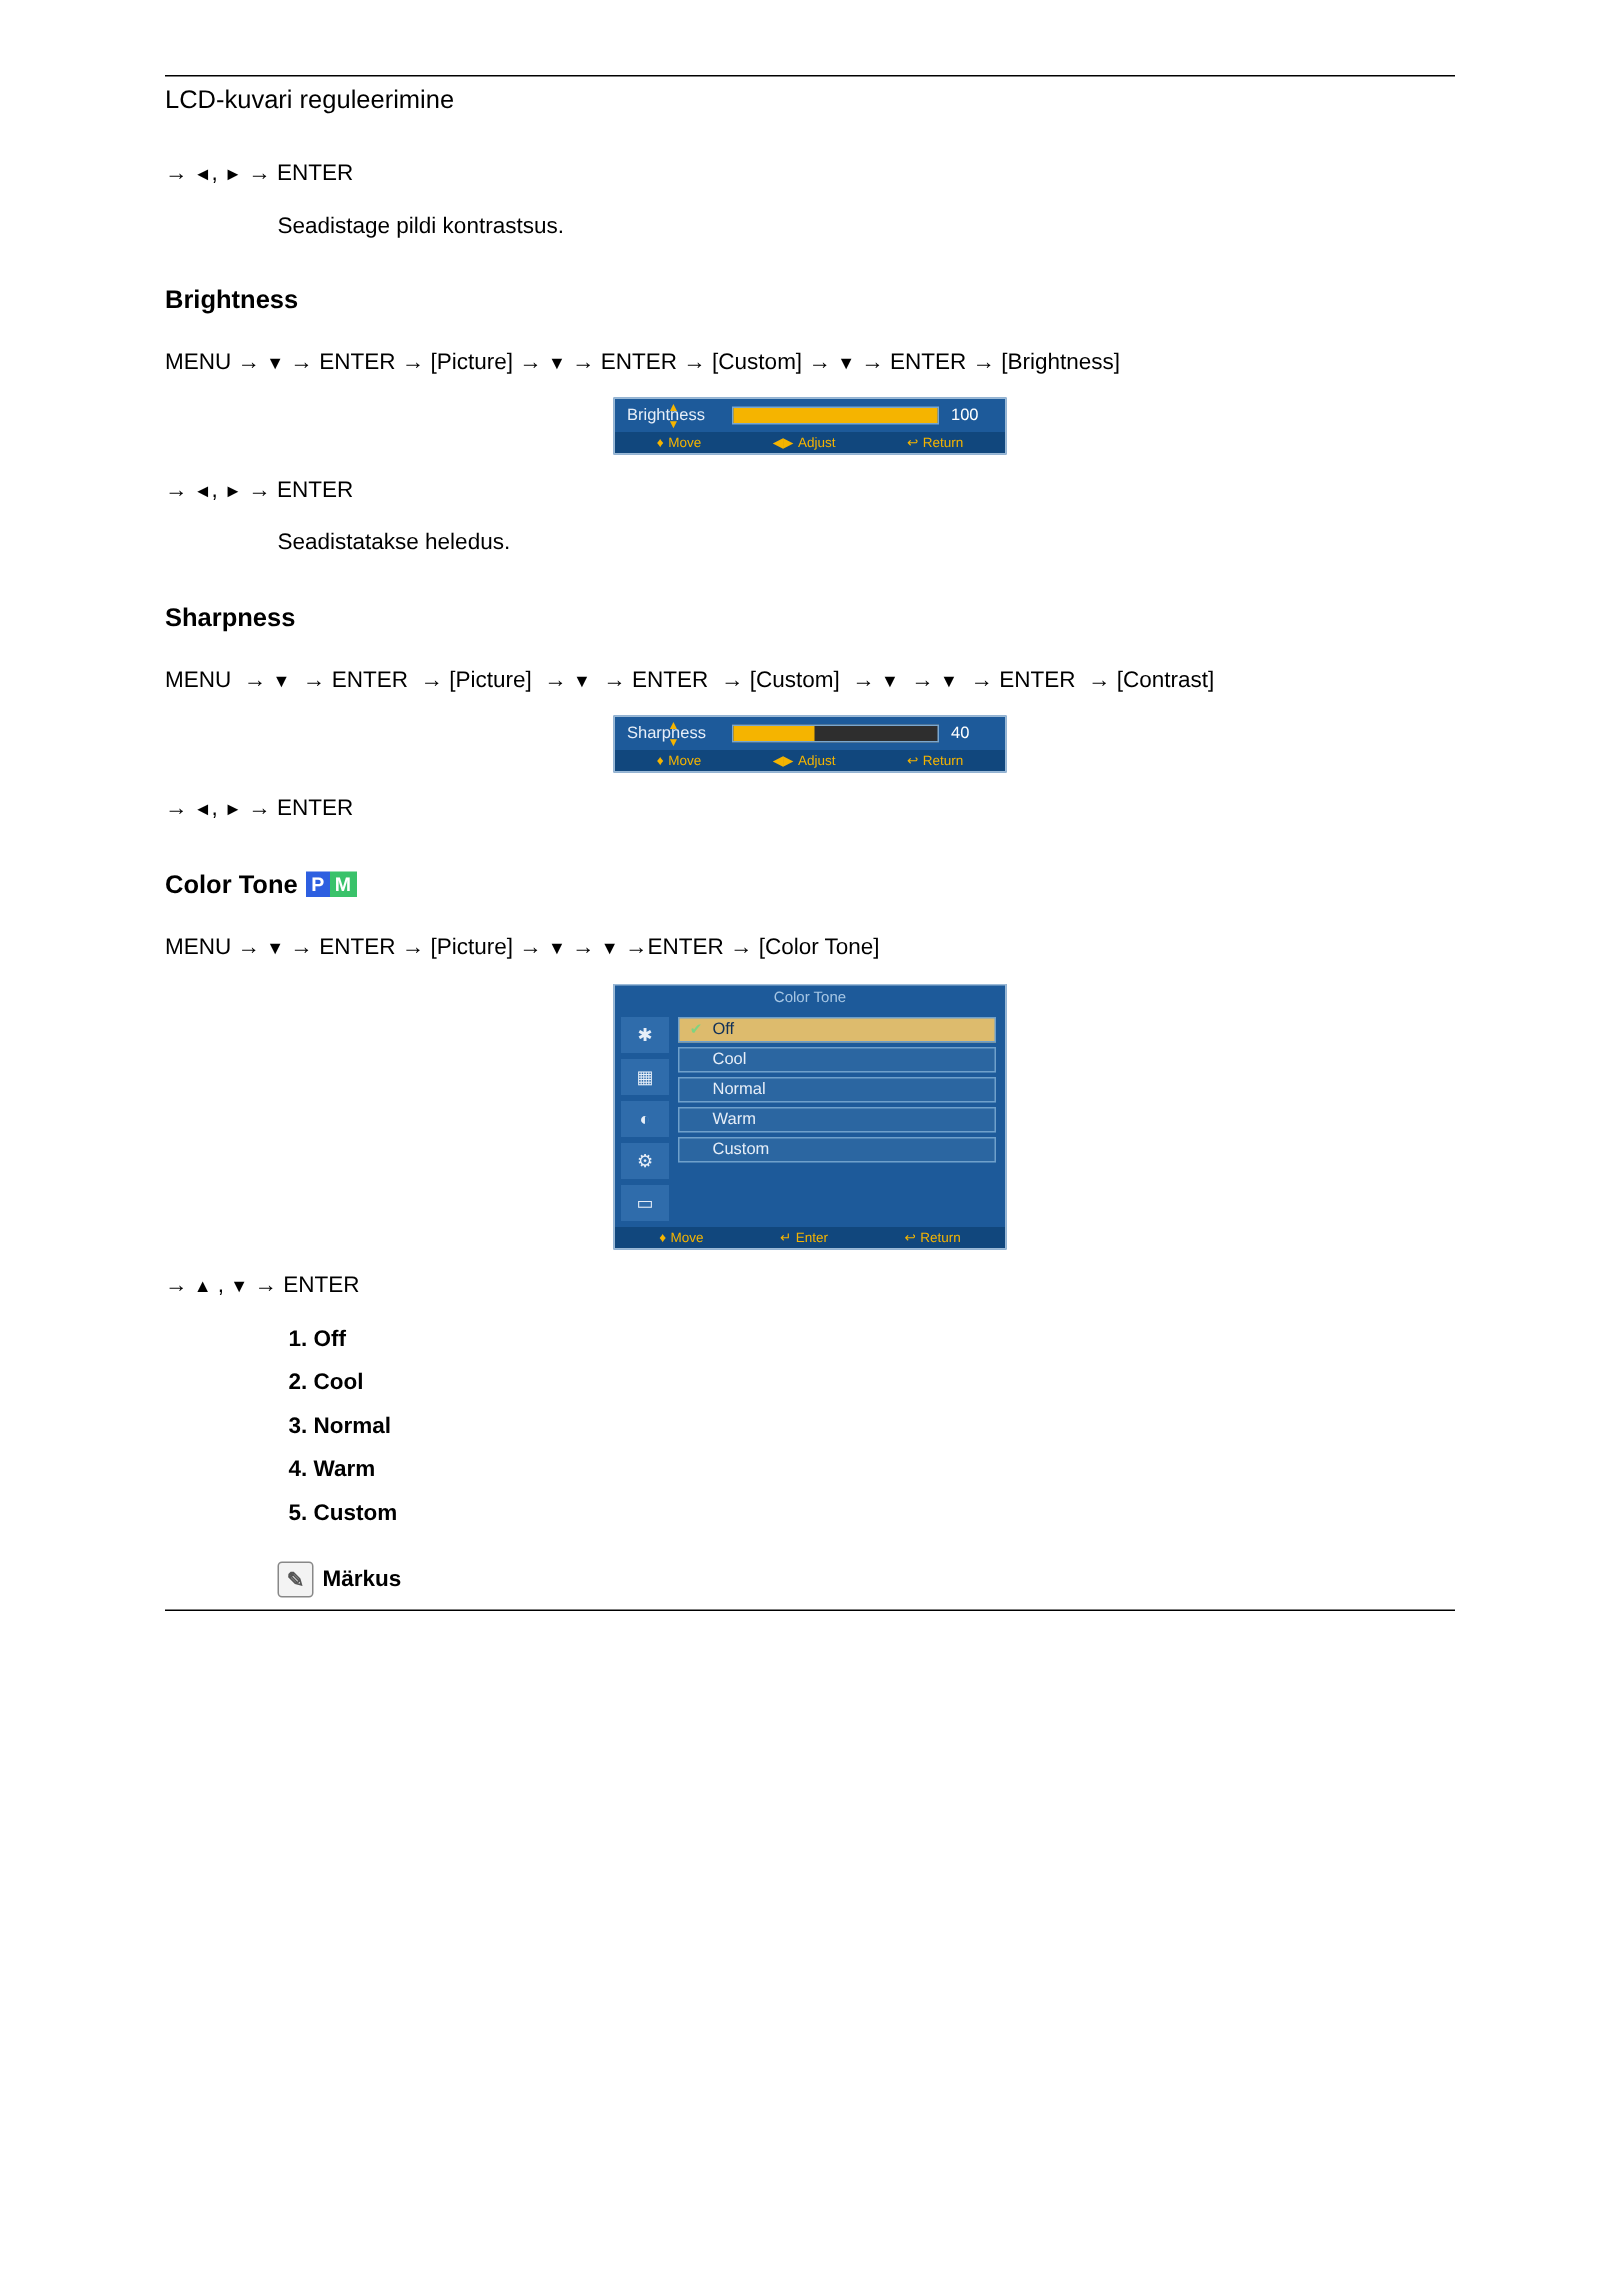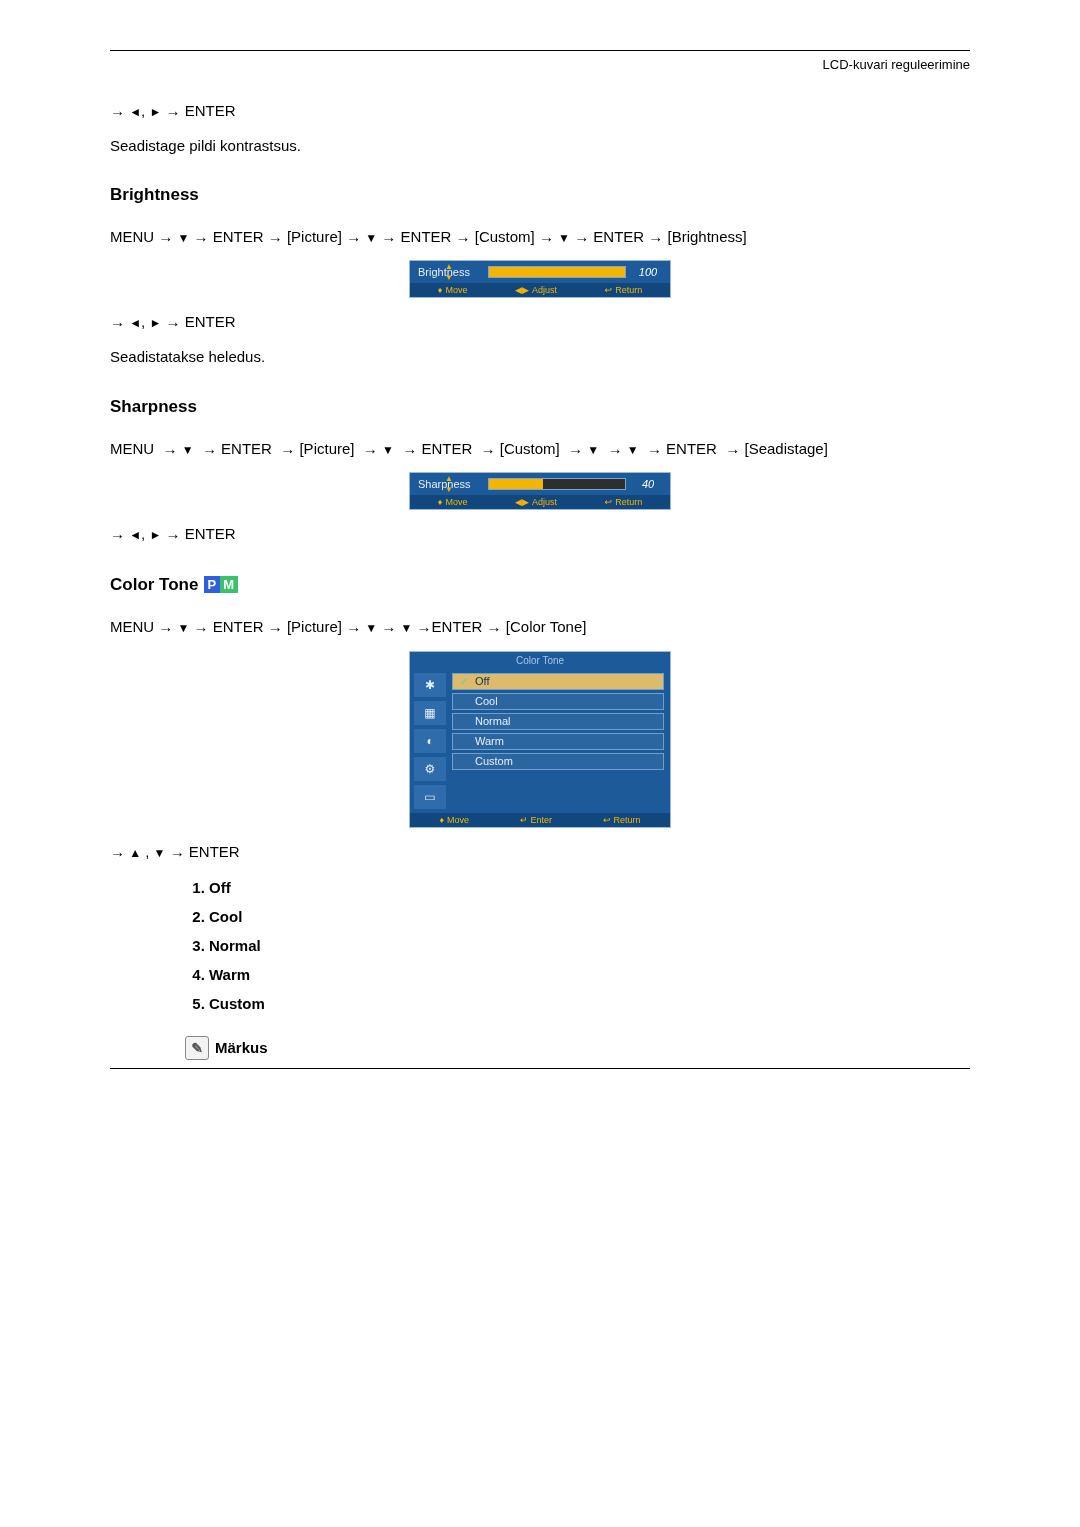--- a/index.html
+++ b/index.html
@@ -16,25 +16,25 @@
     box-sizing: border-box;
   }
   .hr-top, .hr-bottom {
     border: none;
     border-top: 1px solid #000;
     margin: 0;
   }
   .hr-top { margin-bottom: 6px; }
   .hr-bottom { margin-top: 6px; }
   .header-title {
-    text-align: right;
-    font-size: 13px;
+    text-align: left;
+    font-size: 17px;
     margin: 0 0 25px 0;
   }
-  .indent { }
+  .indent { margin-left: 75px; }
   h2.section {
     font-size: 17px;
     font-weight: bold;
     margin: 28px 0 18px 0;
     display: flex;
     align-items: center;
     gap: 6px;
   }
   p { margin: 10px 0; line-height: 1.55; }
   .menu-path { margin: 4px 0; line-height: 1.8; }
@@ -75,21 +75,21 @@
     flex: 1;
     height: 10px;
     background: #2e2e2e;
     border: 1px solid #7aa7cf;
     position: relative;
   }
   .osd-bar-fill {
     height: 100%;
     background: #f5b400;
   }
-  .osd-value { width: 28px; text-align: center; font-style: italic; }
+  .osd-value { width: 28px; text-align: left; }
   .osd-footer {
     display: flex;
     justify-content: space-around;
     background: #11477d;
     padding: 2px 4px;
     font-size: 9px;
     color: #f5b400;
   }
   .osd-footer span { display: flex; align-items: center; gap: 3px; }
   .sym { font-size: 12px; }
@@ -234,21 +234,21 @@
   </div>
   <p class="indent menu-path">
     → <span class="sym">◄</span>, <span class="sym">►</span> → <span>ENTER</span>
   </p>
   <p class="indent">Seadistatakse heledus.</p>
 
   <h2 class="section">
       <span>Sharpness</span>
     </h2>
   <p class="indent menu-path">
-    <span>MENU</span> &nbsp;→ <span class="sym">▼</span> &nbsp;→ <span>ENTER</span> &nbsp;→ <b>[Picture]</b> &nbsp;→ <span class="sym">▼</span> &nbsp;→ <span>ENTER</span> &nbsp;→ <b>[Custom]</b> &nbsp;→ <span class="sym">▼</span> &nbsp;→ <span class="sym">▼</span> &nbsp;→ <span>ENTER</span> &nbsp;→ <b>[Seadistage]</b>
+    <span>MENU</span> &nbsp;→ <span class="sym">▼</span> &nbsp;→ <span>ENTER</span> &nbsp;→ <b>[Picture]</b> &nbsp;→ <span class="sym">▼</span> &nbsp;→ <span>ENTER</span> &nbsp;→ <b>[Custom]</b> &nbsp;→ <span class="sym">▼</span> &nbsp;→ <span class="sym">▼</span> &nbsp;→ <span>ENTER</span> &nbsp;→ <b>[Contrast]</b>
   </p>
   <div class="osd">
     <div class="osd-slider">
       <div class="osd-slider-row">
         <div class="osd-label">
           <span class="osd-caret-up">▲</span>
           <span>Sharpness</span>
           <span class="osd-caret-down">▼</span>
         </div>
         <div class="osd-bar-wrap">

